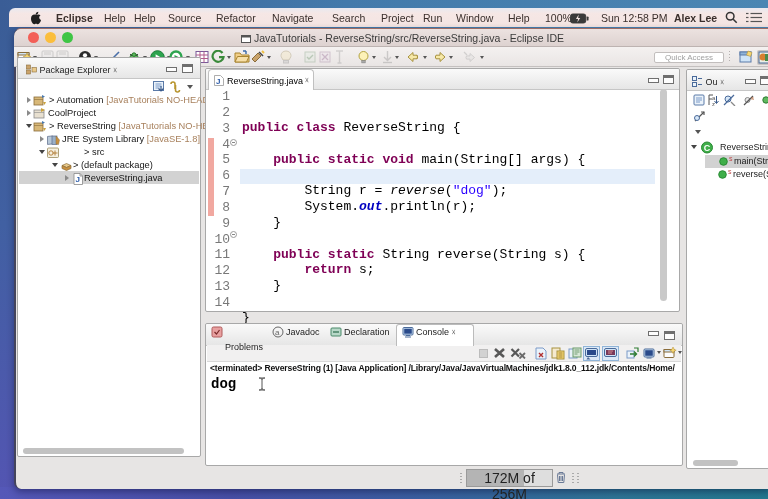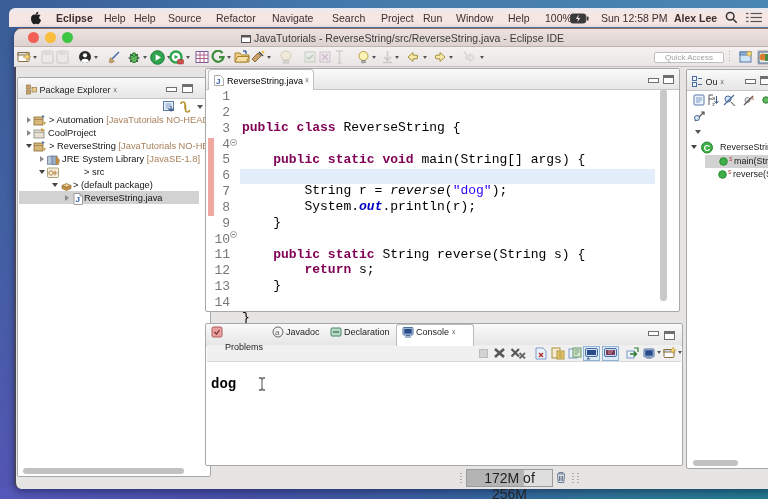--- a/index.html
+++ b/index.html
@@ -36,21 +36,21 @@
 
 .panel{position:absolute;background:#fff;border:1px solid #a8a8a8;border-radius:2px;}
 .ptabs{position:absolute;left:0;top:0;width:100%;height:20px;
  background:linear-gradient(#fafafa,#e6e6e6);border-bottom:1px solid #c6c6c6;border-radius:2px 2px 0 0;}
 .ptab{position:absolute;top:0;height:20px;font-size:9px;color:#222;white-space:nowrap;}
 .minmax{position:absolute;top:6px;width:9px;height:7px;border:1px solid #6f6f6f;background:#fdfdfd;}
 .minmax i{display:block;height:2px;background:#6f6f6f;}
 .minbar{position:absolute;top:9px;width:9px;height:3px;border:1px solid #6f6f6f;background:#fdfdfd;}
 .x{color:#555;font-size:8px;}
 
-#pkg{left:1px;top:48px;width:182px;height:398px;padding-left:10px;}
+#pkg{left:1px;top:28px;width:182px;height:398px;}
 #pkgTree{position:absolute;left:0;top:35px;width:100%;font-size:9.3px;color:#151515;}
 .trow{position:absolute;height:13px;line-height:13px;white-space:nowrap;}
 .dec{color:#a8815d;}
 .arr{position:absolute;width:0;height:0;}
 .arr.c{border-top:3.5px solid transparent;border-bottom:3.5px solid transparent;border-left:4.5px solid #8a8a8a;top:3px;}
 .arr.o{border-left:3.5px solid transparent;border-right:3.5px solid transparent;border-top:4.5px solid #444;top:4px;}
 .ticon{position:absolute;top:1px;}
 #pkgsel{position:absolute;left:1px;top:113px;width:180px;height:13px;background:#d2d2d2;}
 #pkgsb{position:absolute;left:5px;top:390px;width:161px;height:6px;border-radius:3px;background:#c2c2c2;}
 
@@ -573,20 +573,21 @@
       </div>
   <span class="tba" style="left:451px;top:27px"></span>
   <div class="cico" style="left:457px;top:23px">
         <svg width="14" height="12" viewBox="0 0 14 12">
           <rect x="1" y="2.5" width="10" height="8" rx="1" fill="#fdfdfd" stroke="#8a6d3b"></rect>
           <rect x="1" y="2.5" width="10" height="2.5" fill="#cfe4f7" stroke="#8a6d3b"></rect>
           <path d="M10 0 l1 2.2 2.2 1 -2.2 1 -1 2.2 -1-2.2 -2.2-1 2.2-1z" fill="#f7d774" stroke="#b38f2f" stroke-width=".5"></path>
         </svg>
       </div>
   <span class="tba" style="left:472px;top:27px"></span>
+  <div id="cterm">&lt;terminated&gt; ReverseString (1) [Java Application] /Library/Java/JavaVirtualMachines/jdk1.8.0_112.jdk/Contents/Home/</div>
   <div id="cdog">dog</div>
   <div id="ibeam">
         <svg width="8" height="14" viewBox="0 0 8 14">
           <path d="M1 1 h6 M4 1 v12 M1 13 h6" fill="none" stroke="#555" stroke-width="1"></path>
           <path d="M1 1 c1.5 0 2.5 0.5 3 1.5 c0.5 -1 1.5 -1.5 3 -1.5 M1 13 c1.5 0 2.5 -0.5 3 -1.5 c0.5 1 1.5 1.5 3 1.5" fill="none" stroke="#555" stroke-width=".8"></path>
         </svg>
       </div>
  </div>
 
  <div id="out" class="panel">

